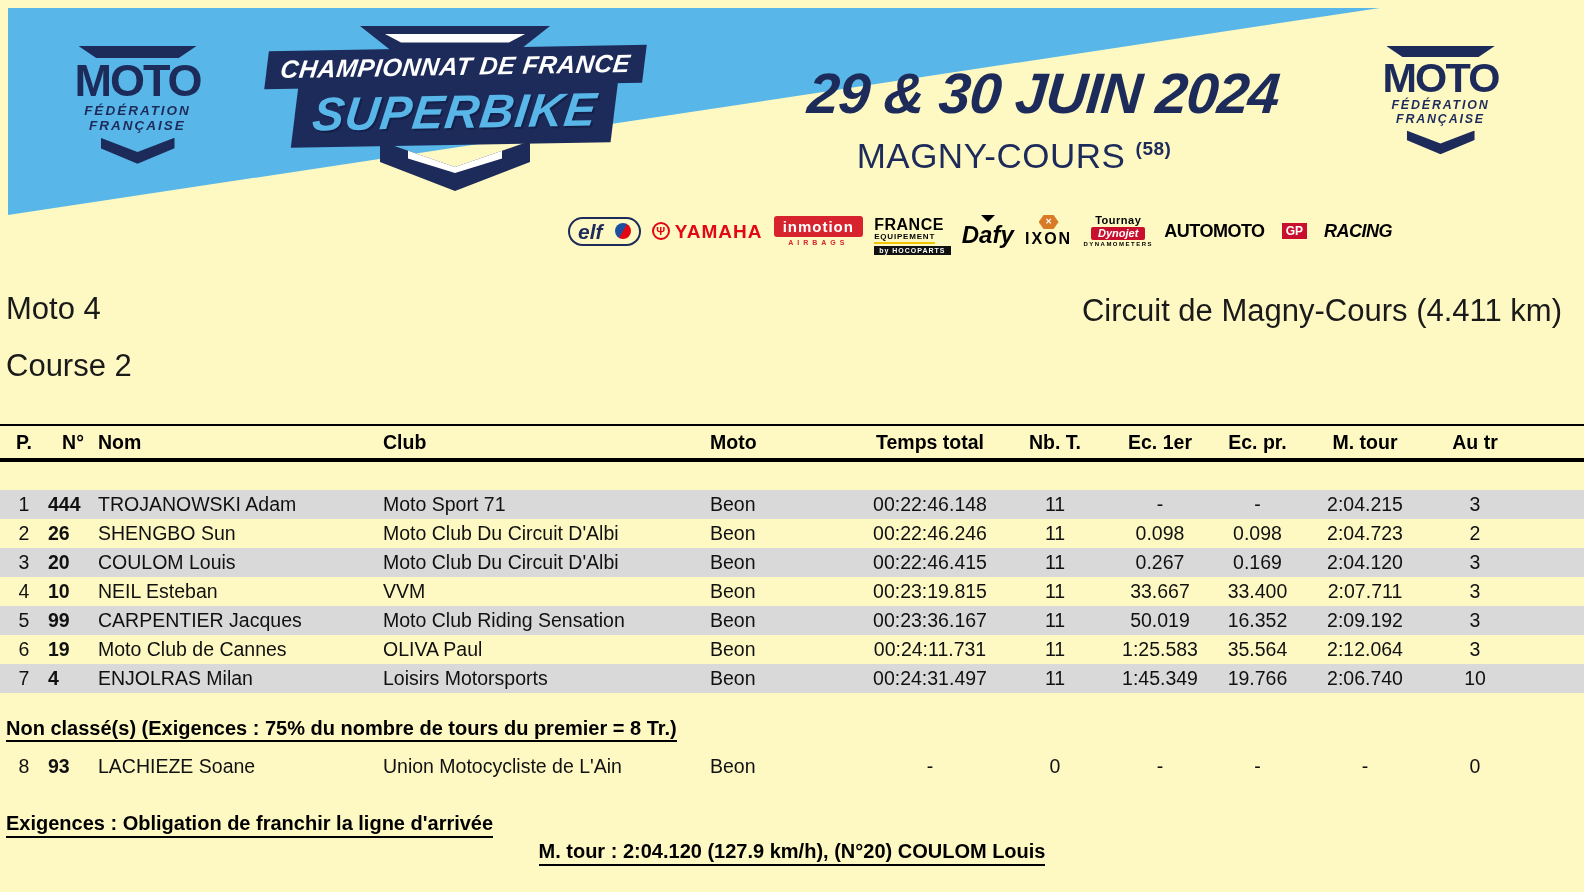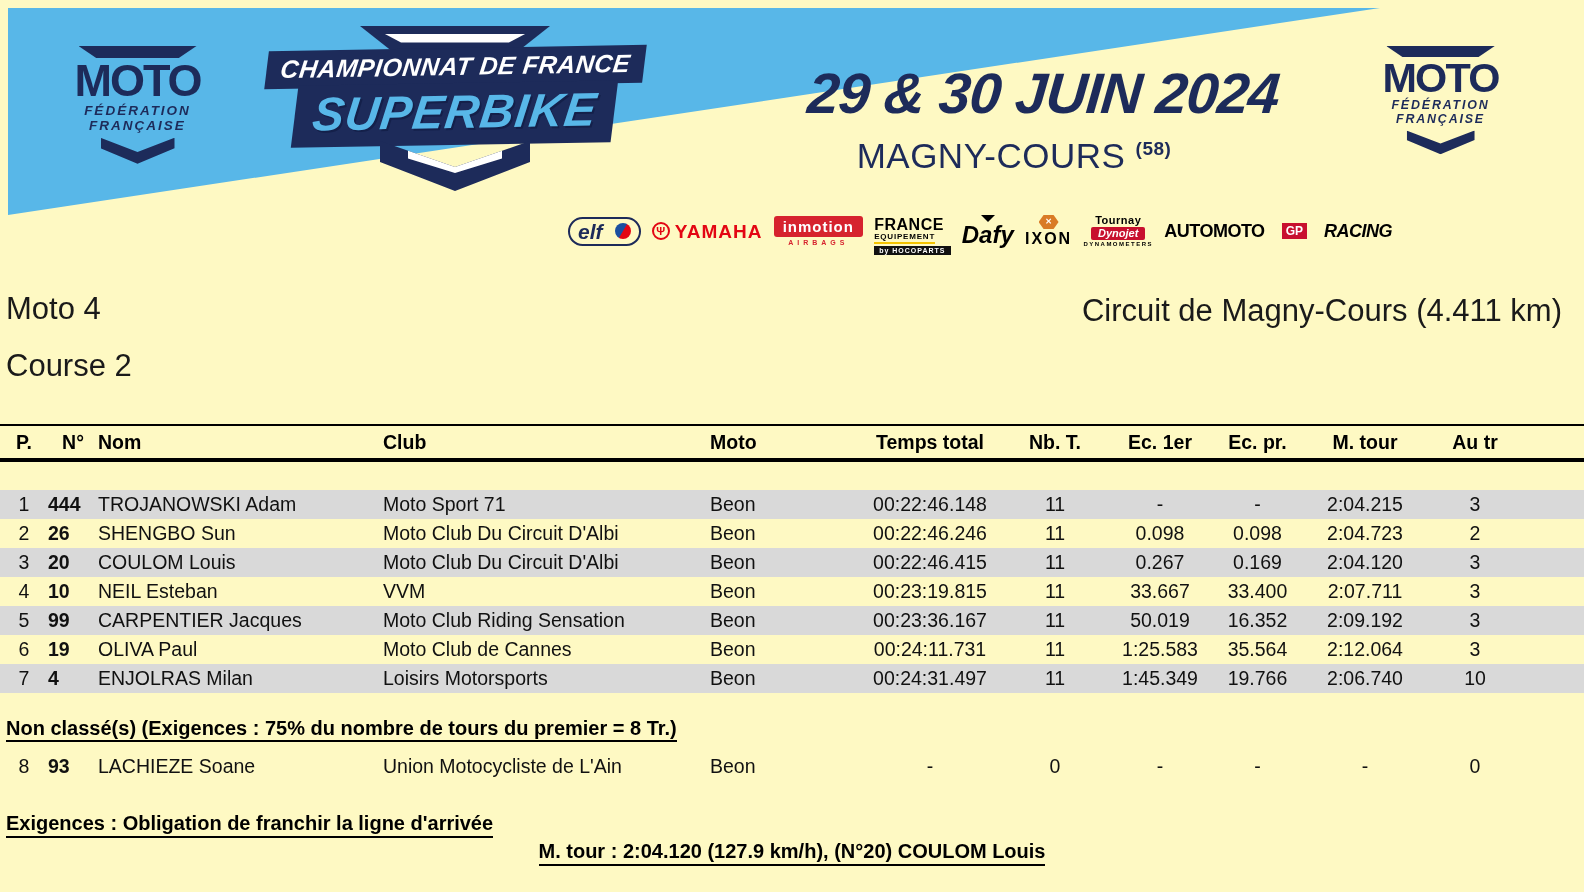--- a/index.html
+++ b/index.html
@@ -281,22 +281,22 @@
           <div class="td al-c">11</div>
           <div class="td al-c">50.019</div>
           <div class="td al-c">16.352</div>
           <div class="td al-c">2:09.192</div>
           <div class="td al-c">3</div>
           <div class="td"></div>
         </div>
         <div class="tr">
           <div class="td al-c">6</div>
           <div class="td al-num">19</div>
+          <div class="td al-l">Moto Club de Cannes</div>
           <div class="td al-l">OLIVA Paul</div>
-          <div class="td al-l">Moto Club de Cannes</div>
           <div class="td al-l">Beon</div>
           <div class="td al-c">00:24:11.731</div>
           <div class="td al-c">11</div>
           <div class="td al-c">1:25.583</div>
           <div class="td al-c">35.564</div>
           <div class="td al-c">2:12.064</div>
           <div class="td al-c">3</div>
           <div class="td"></div>
         </div>
         <div class="tr striped">

